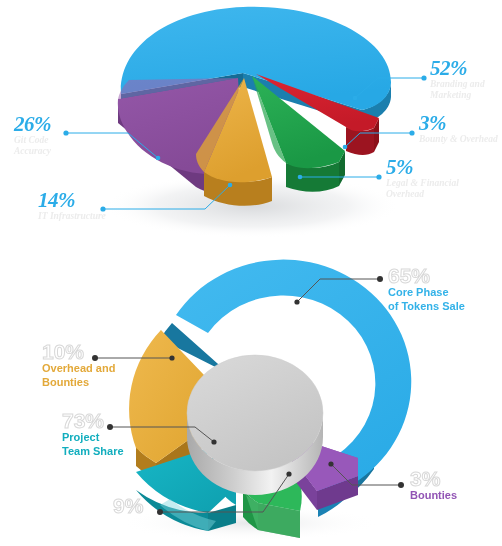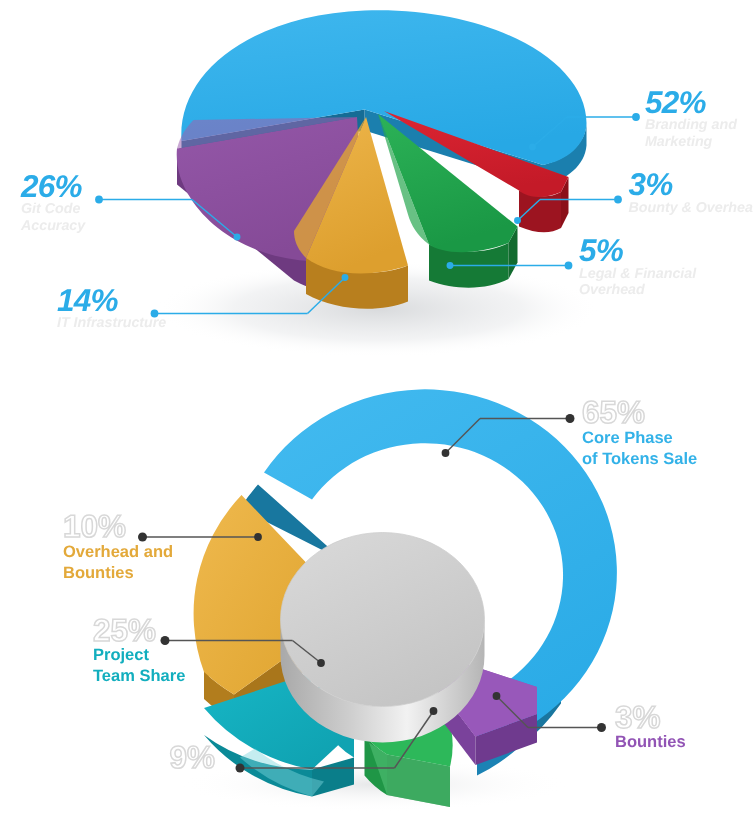--- a/index.html
+++ b/index.html
@@ -6,21 +6,21 @@
   html,body{
     width:502px; height:546px;
     background:#ffffff;
     font-family:"Liberation Sans", sans-serif;
     overflow:hidden;
   }
   #page{ position:relative; width:502px; height:546px; background:#fff; }
 
   
   .chart-panel{ position:absolute; left:0; width:502px; }
-  #pie-panel{ top:0; height:273px; }
+  #pie-panel{ top:0; height:273px;font-family:Liberation Serif, serif; }
   #donut-panel{ top:255px; height:291px; }
 
   .chart-svg{ position:absolute; left:0; top:0; }
 
   
   .callout{ position:absolute; }
   .callout .pct{
     font-weight:bold;
     font-style:italic;
     letter-spacing:-0.5px;
@@ -321,21 +321,21 @@
 
     <div class="callout" style="left:42px; top:86px;">
       <div class="pct">10%</div>
       <div class="sub" style="color:#E3A93A;">
         <span class="sub-line">Overhead and</span>
         <span class="sub-line">Bounties</span>
       </div>
     </div>
 
     <div class="callout" style="left:62px; top:155px;">
-      <div class="pct">25%</div>
+      <div class="pct">73%</div>
       <div class="sub" style="color:#12AEBE;">
         <span class="sub-line">Project</span>
         <span class="sub-line">Team Share</span>
       </div>
     </div>
 
     <div class="callout" style="left:113px; top:240px;">
       <div class="pct">9%</div>
     </div>
 

